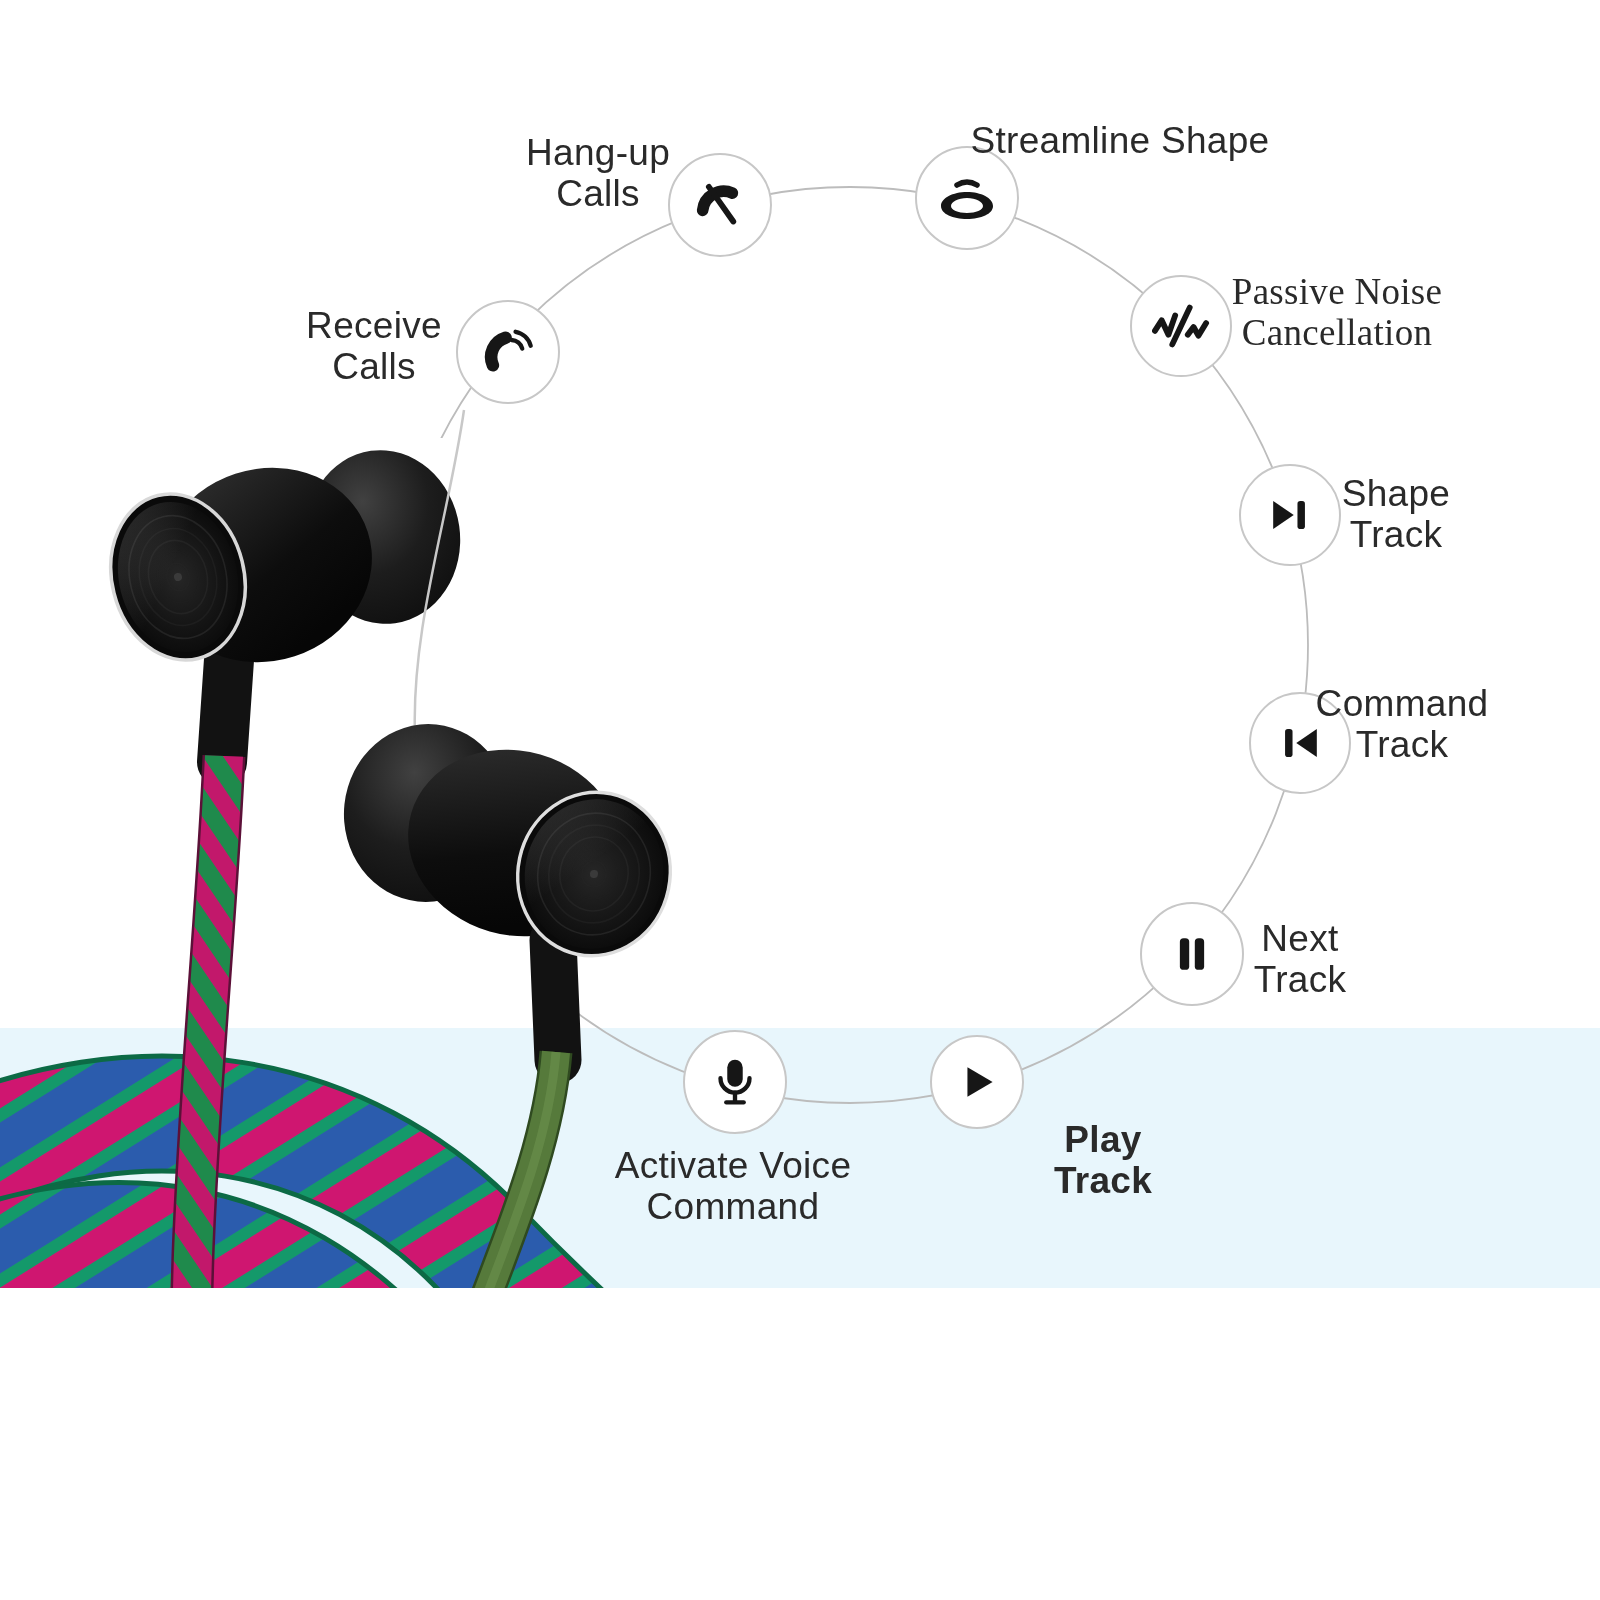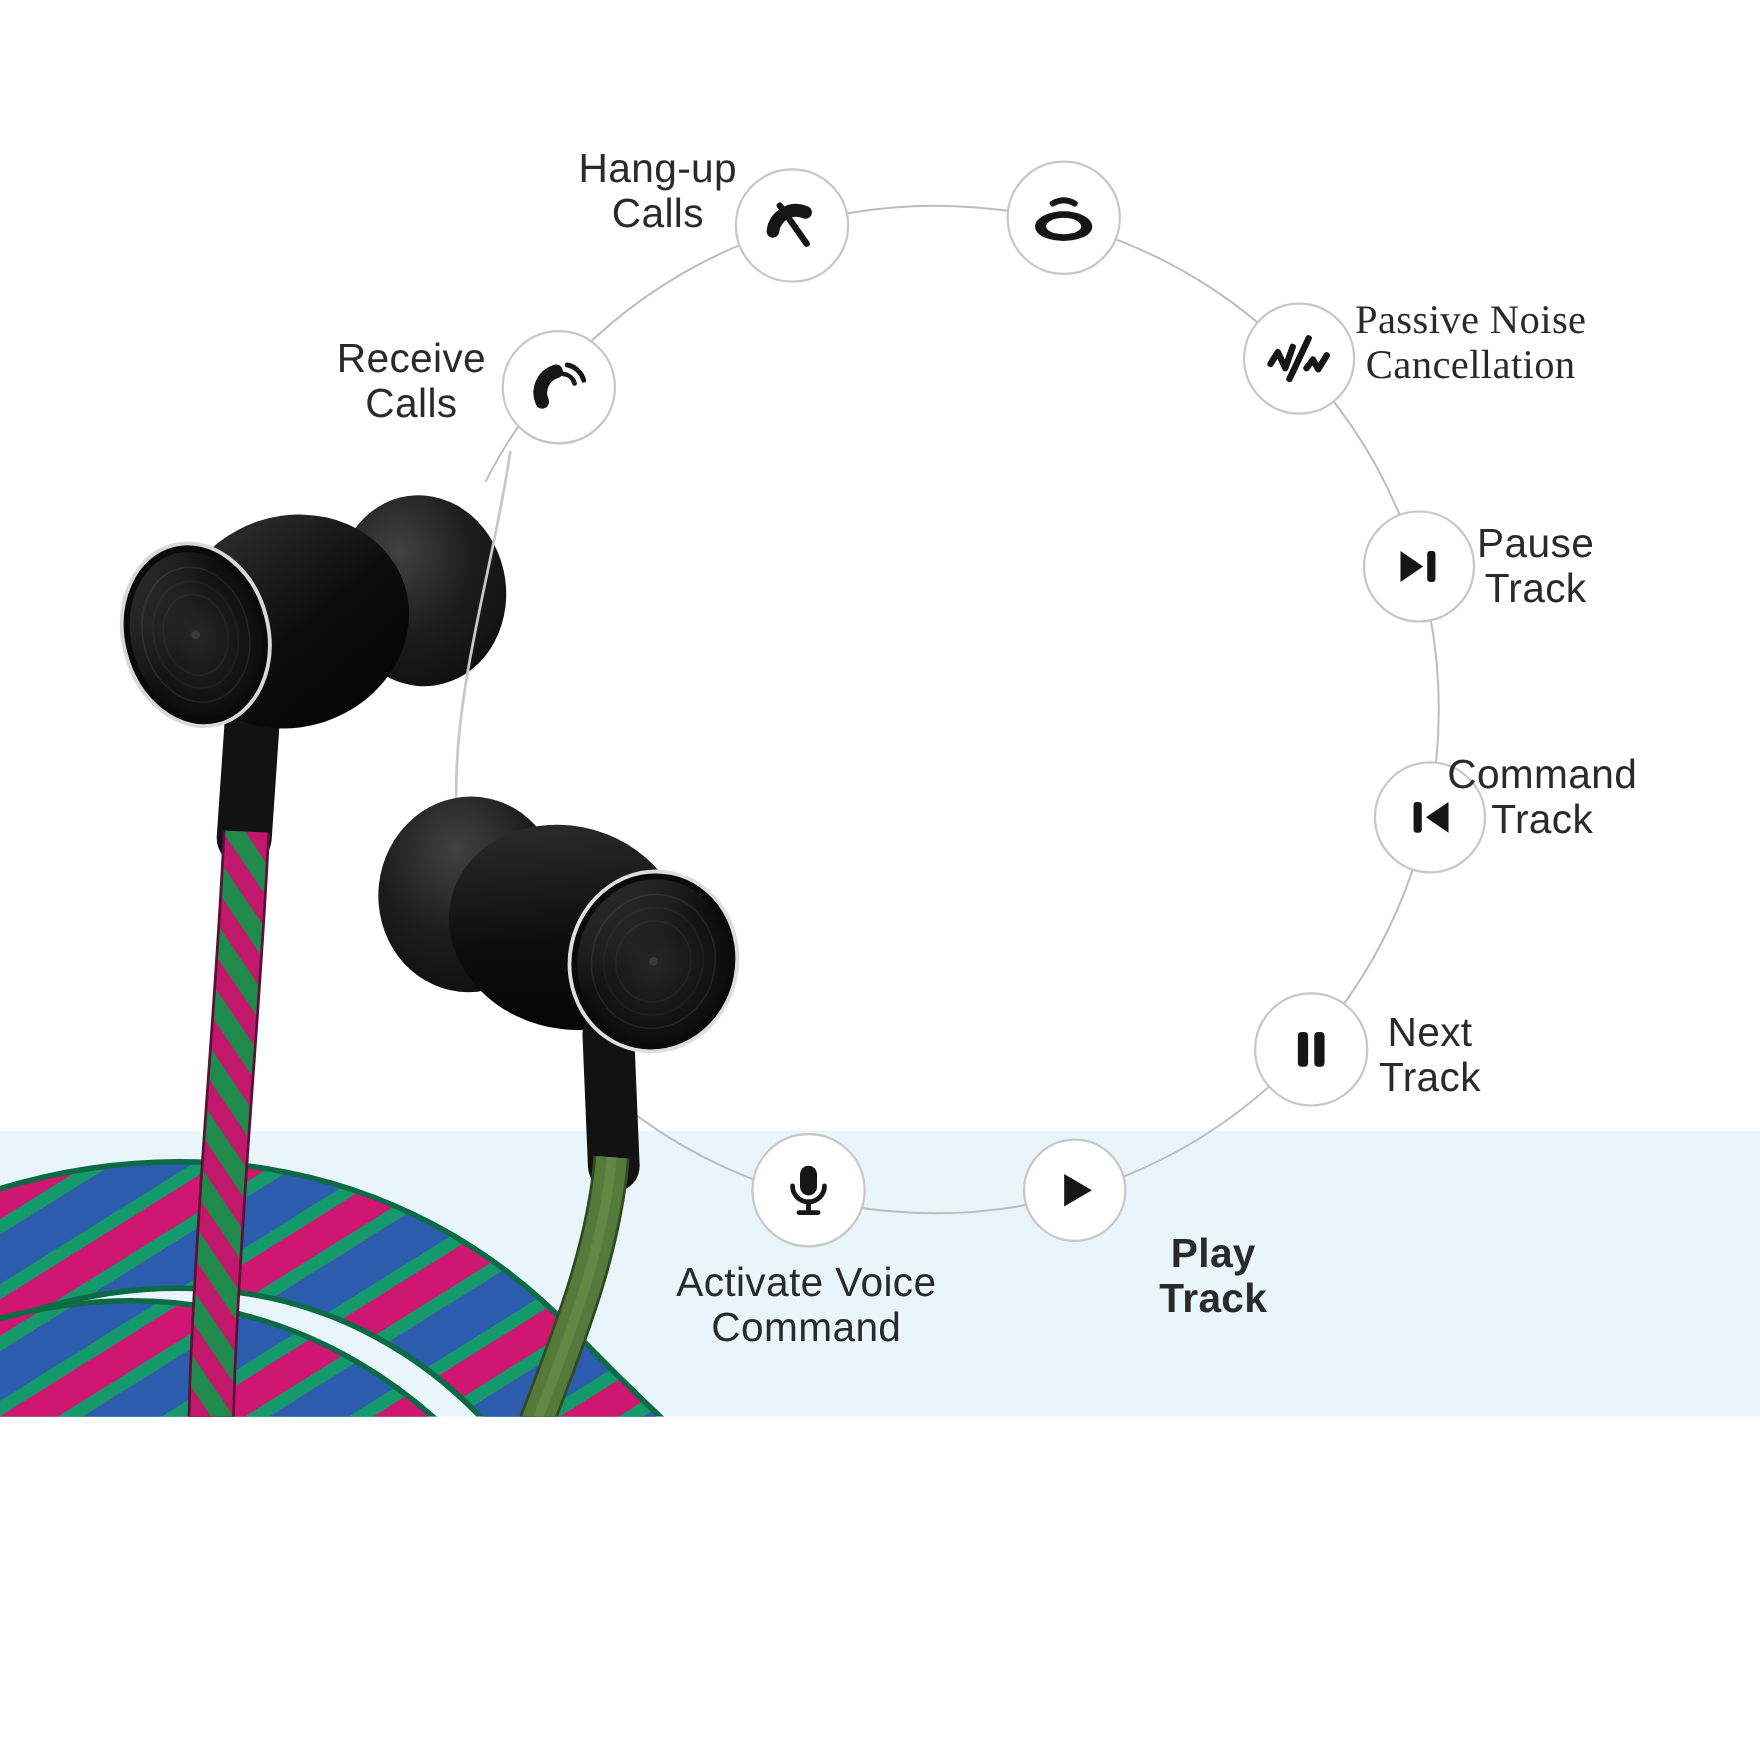--- a/index.html
+++ b/index.html
@@ -216,27 +216,28 @@
         <path class="icon-stroke" d="M 10 -20 A 20 20 0 0 1 24 -4" stroke-width="4.5"></path>
       </g>
     </svg>
   </div>
 
   <div class="label" id="l-hangup">
     <div>Hang-up</div>
     <div>Calls</div>
   </div>
   <div class="label" id="l-acoustics">
+    <div>Streamline Shape</div>
   </div>
   <div class="label" id="l-noise">
     <div>Passive Noise</div>
     <div>Cancellation</div>
   </div>
   <div class="label" id="l-next">
-    <div>Pause</div>
+    <div>Shape</div>
     <div>Track</div>
   </div>
   <div class="label" id="l-previous">
     <div>Command</div>
     <div>Track</div>
   </div>
   <div class="label" id="l-pause">
     <div>Next</div>
     <div>Track</div>
   </div>

